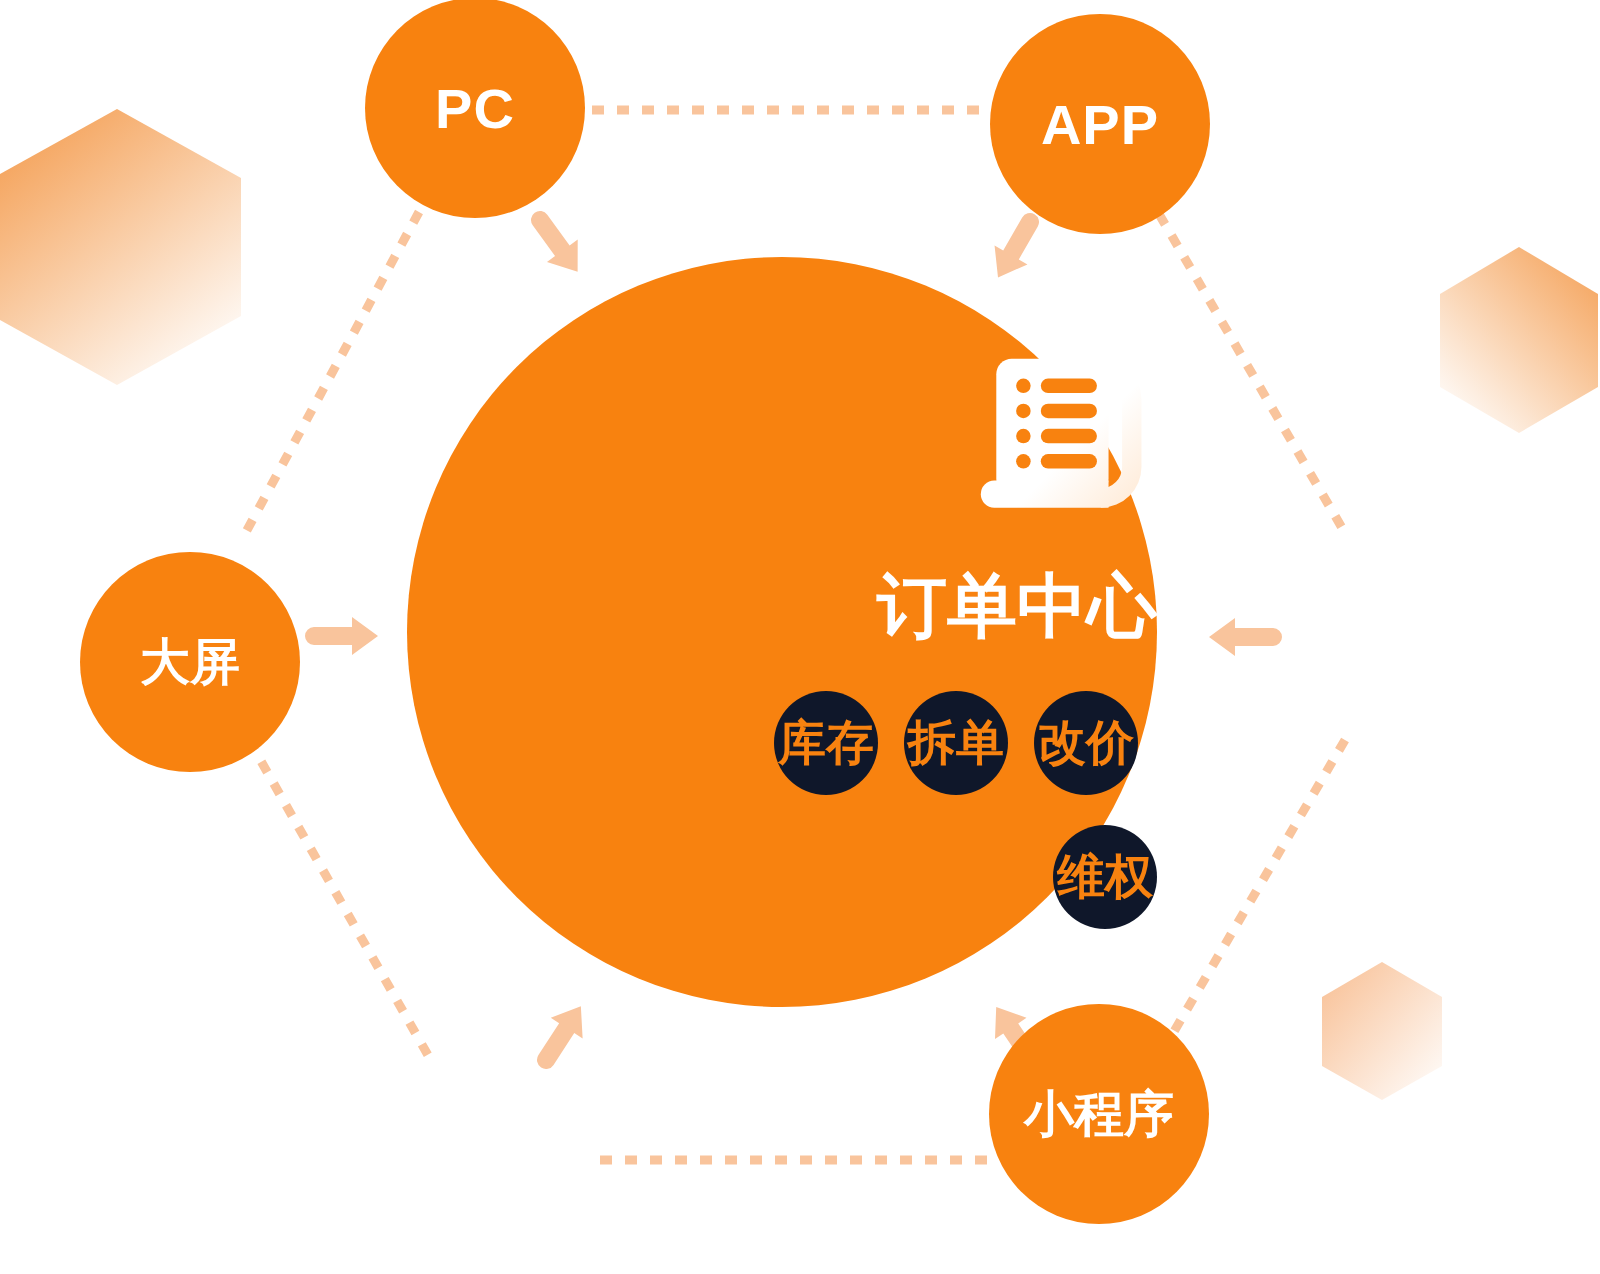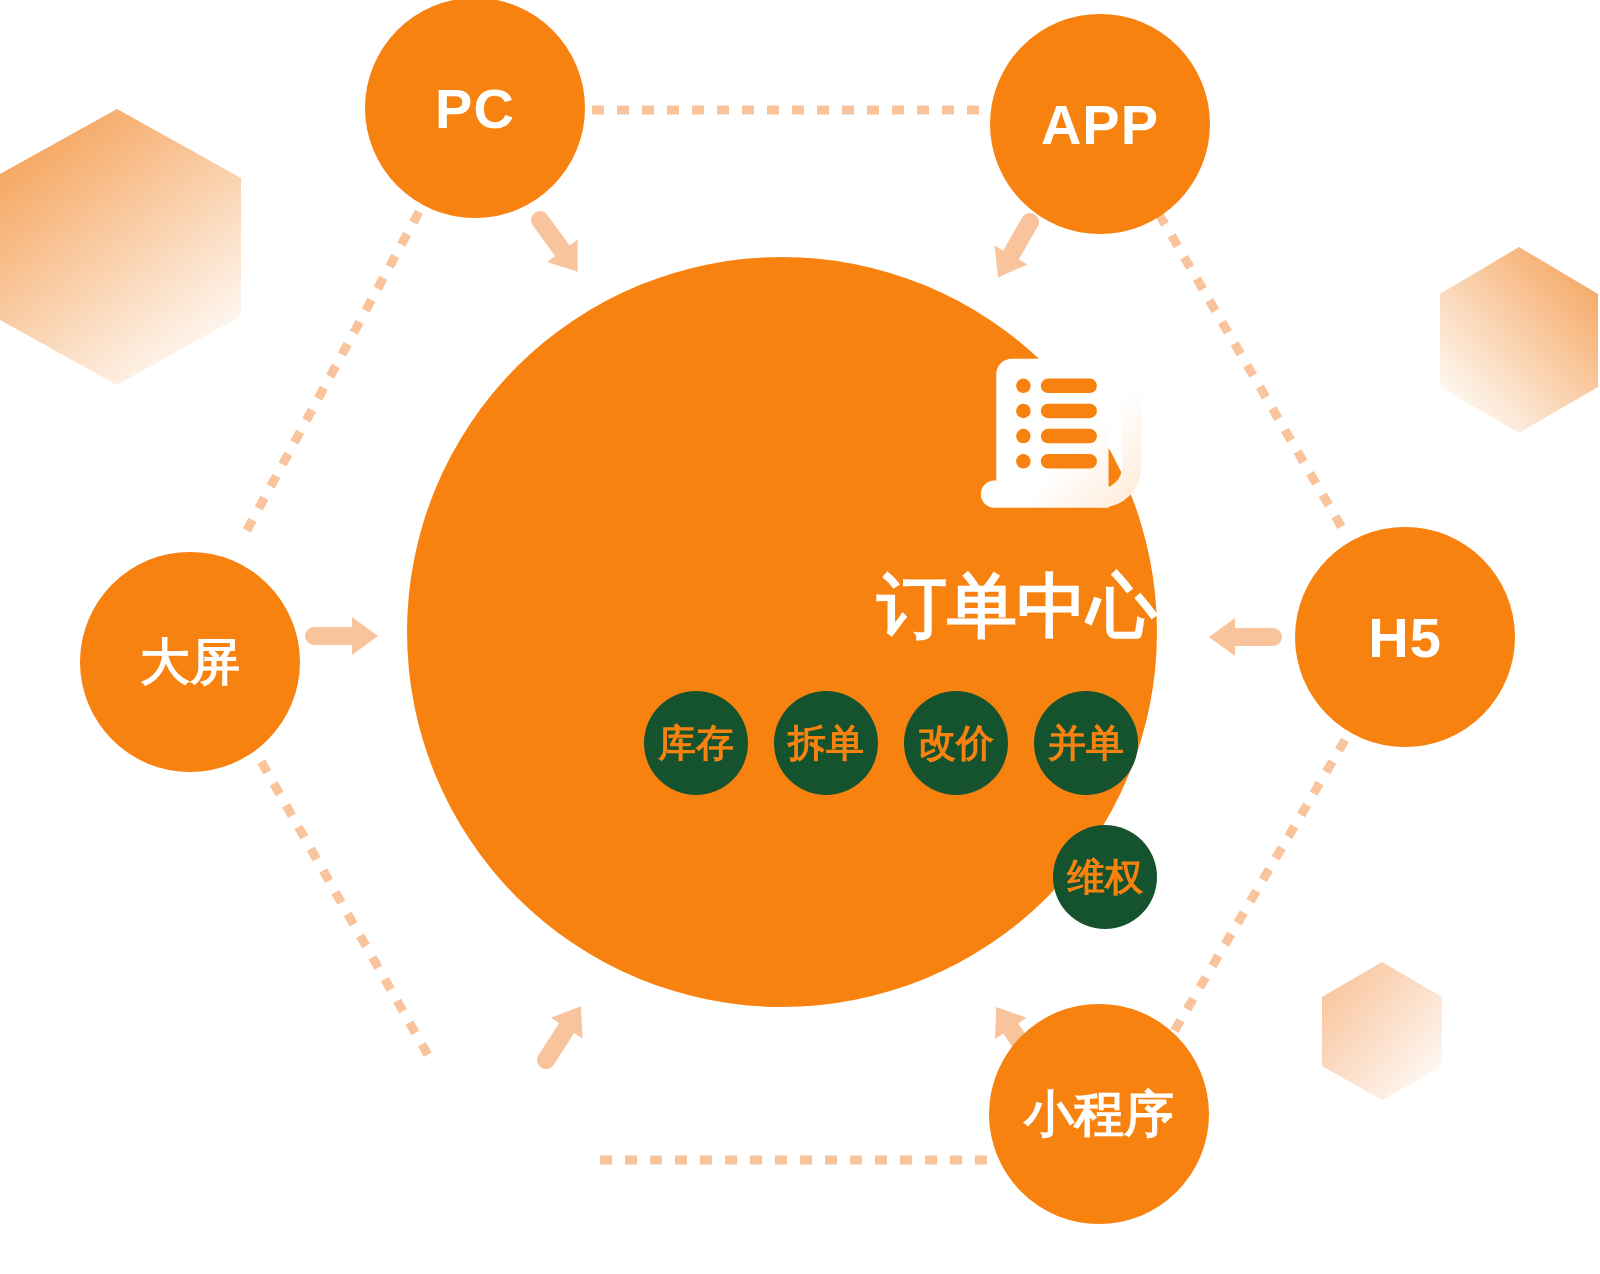--- a/index.html
+++ b/index.html
@@ -72,23 +72,23 @@
     font-weight: bold;
     color: #fff;
     white-space: nowrap;
   }
   .chip-row { display: flex; }
   .chip-row-1 { margin-top: 48px; gap: 26px; transform: translateX(-19px); }
   .chip-row-2 { margin-top: 30px; gap: 33px; }
   .chip {
     width: 104px; height: 104px;
     border-radius: 50%;
-    background: #14532d;
+    background: #0f172a;
     color: var(--brand-orange);
-    font-size: 38px;
+    font-size: 48px;
     font-weight: bold;
     display: flex;
     align-items: center;
     justify-content: center;
     white-space: nowrap;
   }
 </style>
 </head>
 <body>
 
@@ -155,36 +155,32 @@
       <circle class="ic-orange" cx="52" cy="116" r="7.5"></circle>
       <rect class="ic-orange" x="70" y="108.5" width="58" height="15" rx="7.5"></rect>
     </svg>
 
     <div class="hub-title">订单中心</div>
 
     <div class="chip-row chip-row-1">
       <div class="chip">库存</div>
       <div class="chip">拆单</div>
       <div class="chip">改价</div>
-      <div class="chip">并单</div>
     </div>
     <div class="chip-row chip-row-2">
       <div class="chip">维权</div>
     </div>
   </div>
 
   <div class="node node-latin node-pc">
     <span>PC</span>
   </div>
   <div class="node node-latin node-app">
     <span>APP</span>
   </div>
   <div class="node node-cjk node-big">
     <span>大屏</span>
   </div>
-  <div class="node node-latin node-h5">
-    <span>H5</span>
-  </div>
   <div class="node node-cjk node-mini">
     <span>小程序</span>
   </div>
 
 </div>
 
 </body></html>

